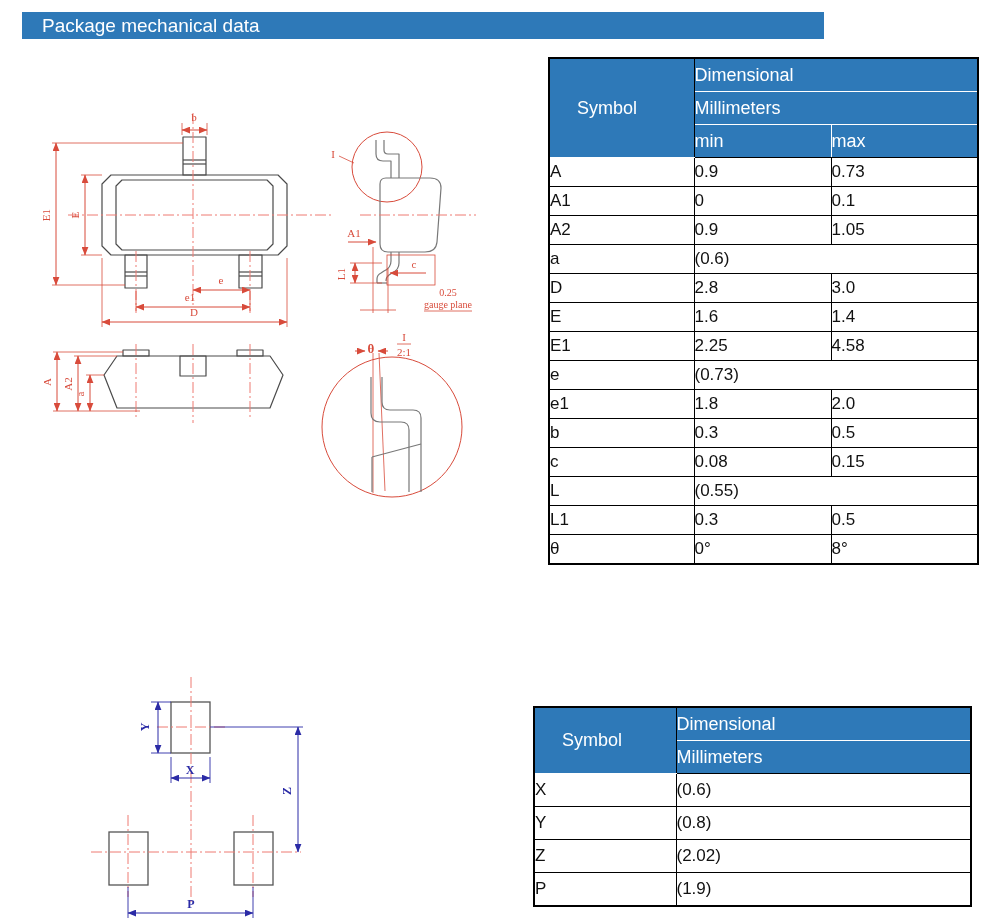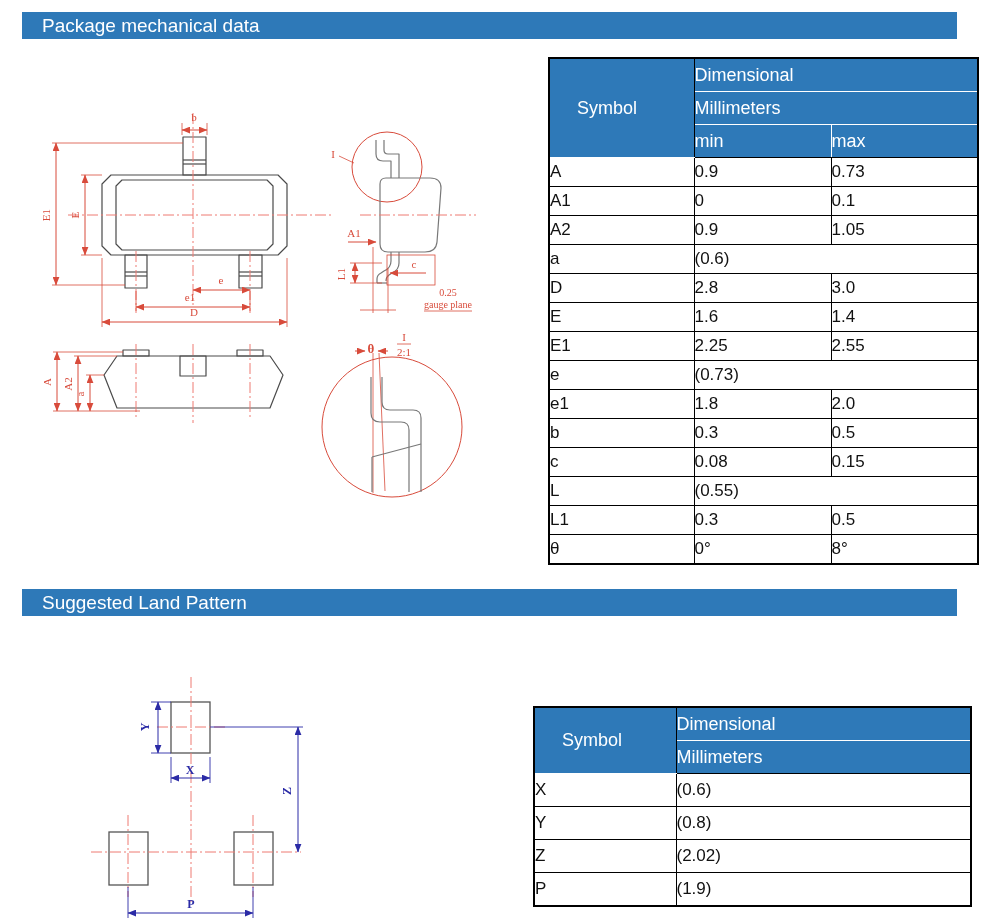--- a/index.html
+++ b/index.html
@@ -1,18 +1,18 @@
 <!DOCTYPE html>
 <html><head>
 <meta charset="utf-8">
 <style>
   html,body{margin:0;padding:0;background:#fff;}
   .page{position:relative;width:987px;height:924px;background:#ffffff;overflow:hidden;
         font-family:"Liberation Sans", sans-serif;}
-  .bar{position:absolute;left:22px;width:935px;height:27px;background:#2e79b8;color:#fff;
+  .bar{position:absolute;left:22px;width:802px;height:27px;background:#2e79b8;color:#fff;
        font-size:19px;line-height:27px;padding-left:20px;box-sizing:border-box;}
   #bar1{top:12px;}
   #bar2{top:589px;}
   #mech-svg{position:absolute;left:30px;top:55px;}
   #land-svg{position:absolute;left:85px;top:665px;}
   table{border-collapse:collapse;table-layout:fixed;position:absolute;background:#fff;
         border:2px solid #000;}
   #mech-table{left:548px;top:57px;width:429px;}
   #land-table{left:533px;top:706px;width:437px;}
   td{text-align:left;vertical-align:middle;color:#111;font-size:17px;padding:0;}
@@ -219,21 +219,21 @@
           <td>3.0</td>
         </tr>
         <tr>
           <td>E</td>
           <td>1.6</td>
           <td>1.4</td>
         </tr>
         <tr>
           <td>E1</td>
           <td>2.25</td>
-          <td>2.55</td>
+          <td>4.58</td>
         </tr>
         <tr>
           <td>e</td>
           <td colspan="2">(0.73)</td>
         </tr>
         <tr>
           <td>e1</td>
           <td>1.8</td>
           <td>2.0</td>
         </tr>
@@ -257,23 +257,20 @@
           <td>0.5</td>
         </tr>
         <tr>
           <td>θ</td>
           <td>0°</td>
           <td>8°</td>
         </tr>
       </tbody>
   </table>
 
-  <div class="bar" id="bar2">
-    <span>Suggested Land Pattern</span>
-  </div>
 
   <svg id="land-svg" width="260" height="259" viewBox="0 0 260 259">
     <defs>
       <marker id="mb" viewBox="0 0 10 8" refX="9.5" refY="4" markerWidth="9" markerHeight="7" orient="auto-start-reverse">
         <path d="M0,0 L10,4 L0,8 Z" fill="#2b2ba6"></path>
       </marker>
     </defs>
     <rect class="pad" x="86" y="37" width="39" height="51"></rect>
     <rect class="pad" x="24" y="167" width="39" height="53"></rect>
     <rect class="pad" x="149" y="167" width="39" height="53"></rect>

